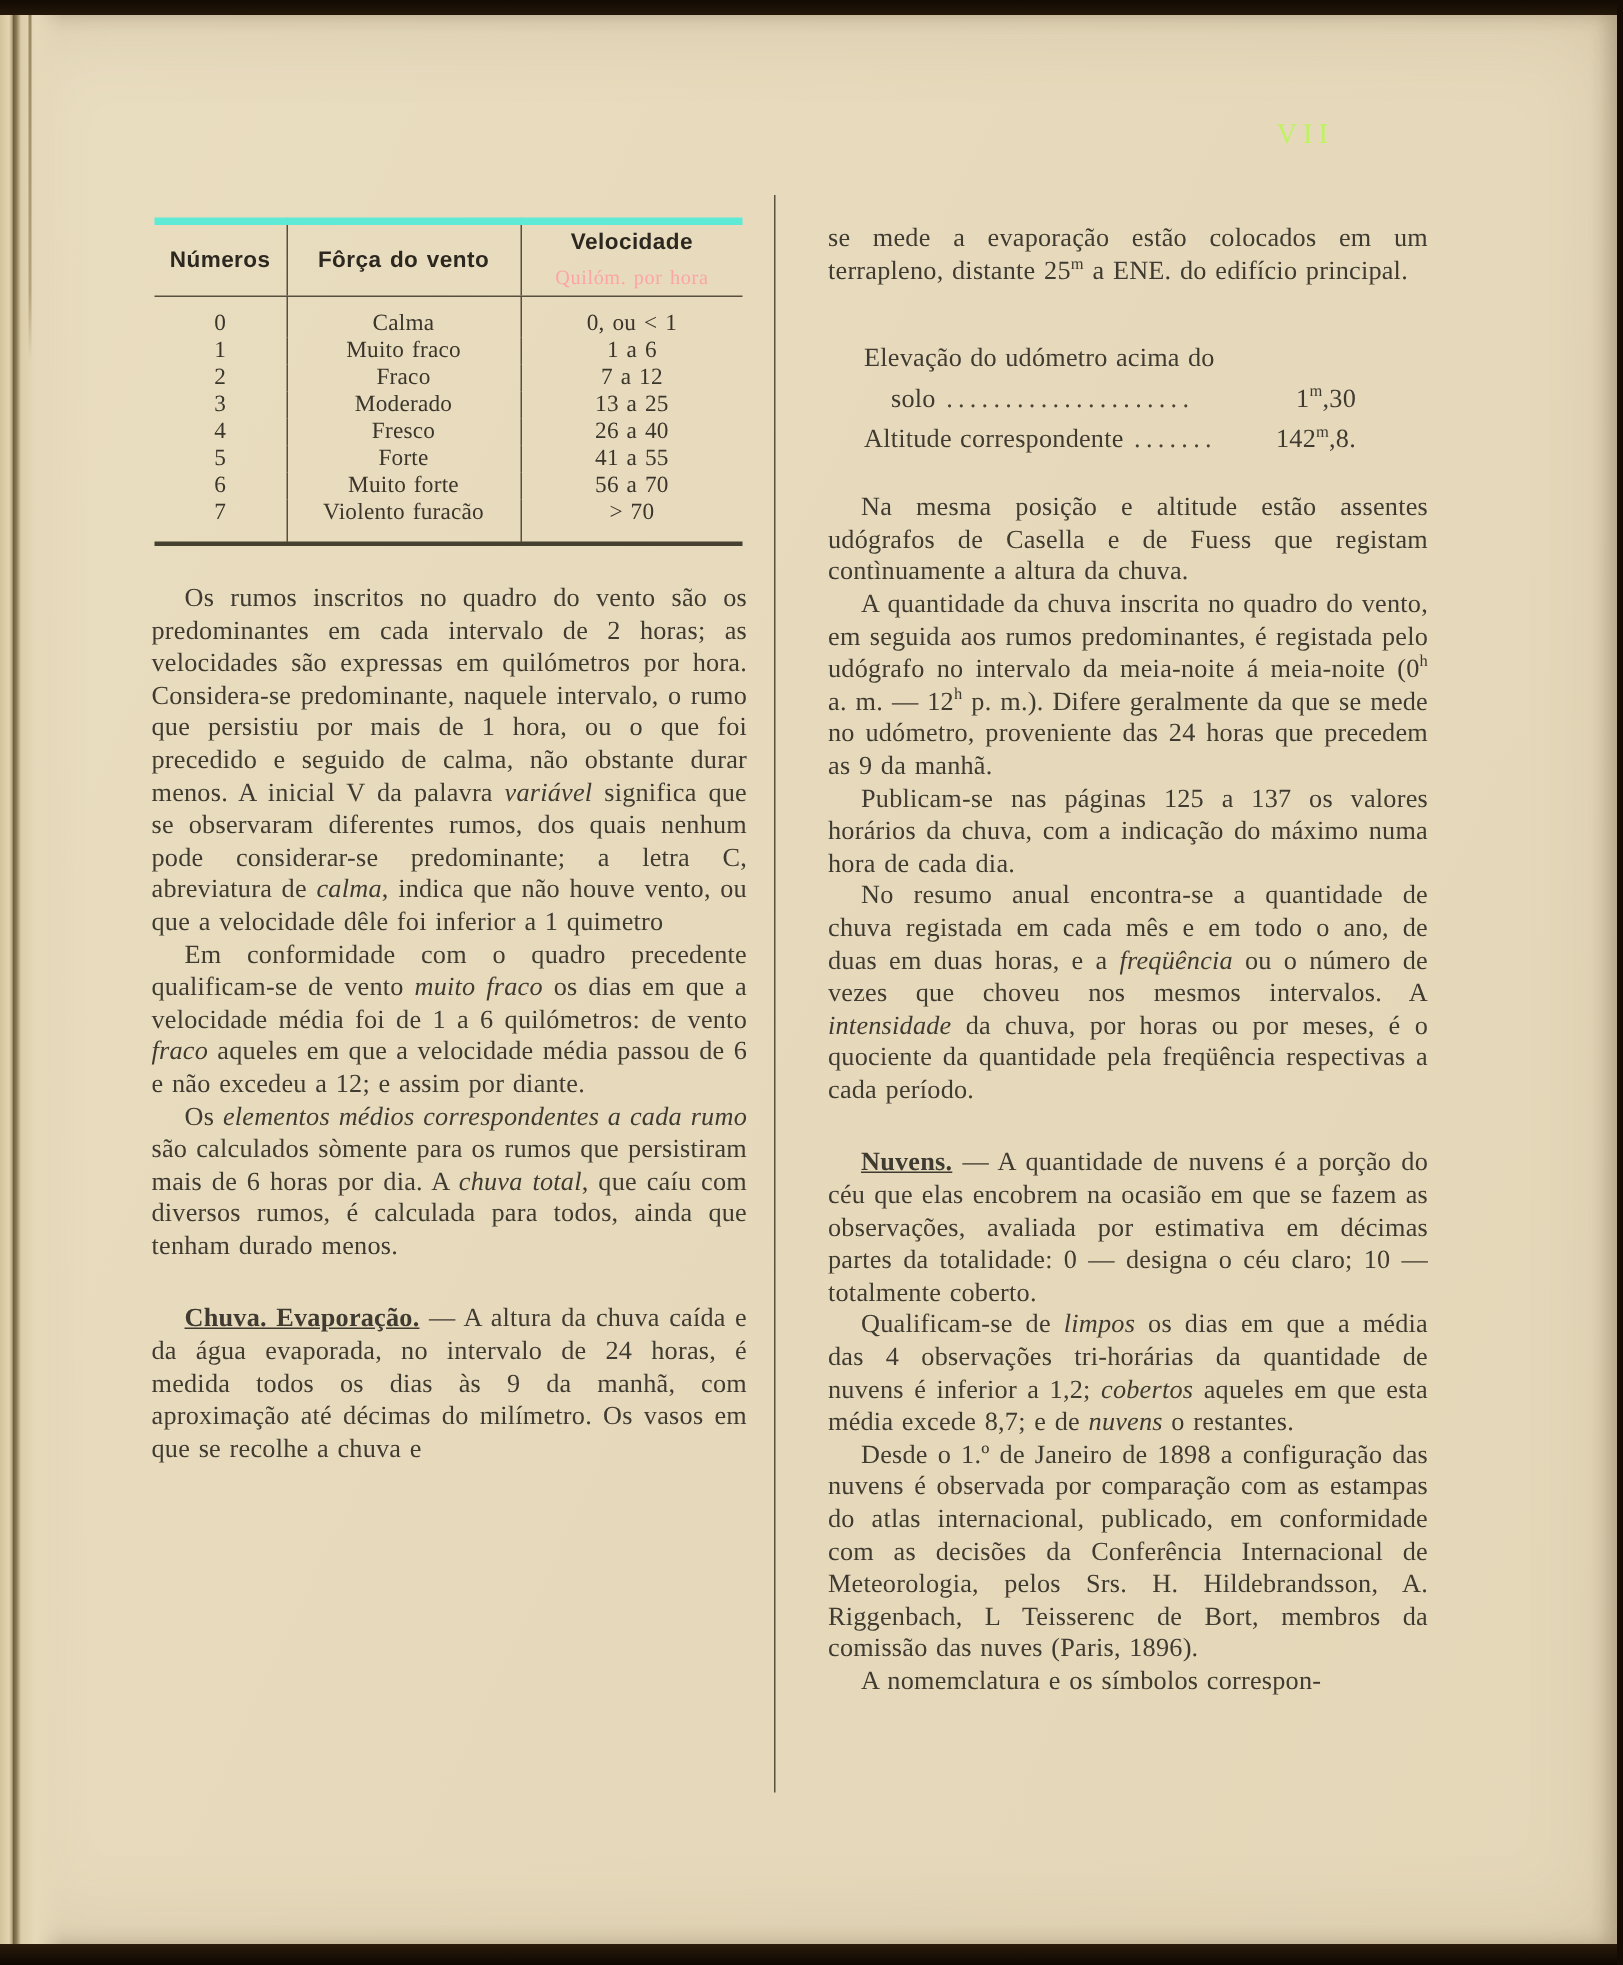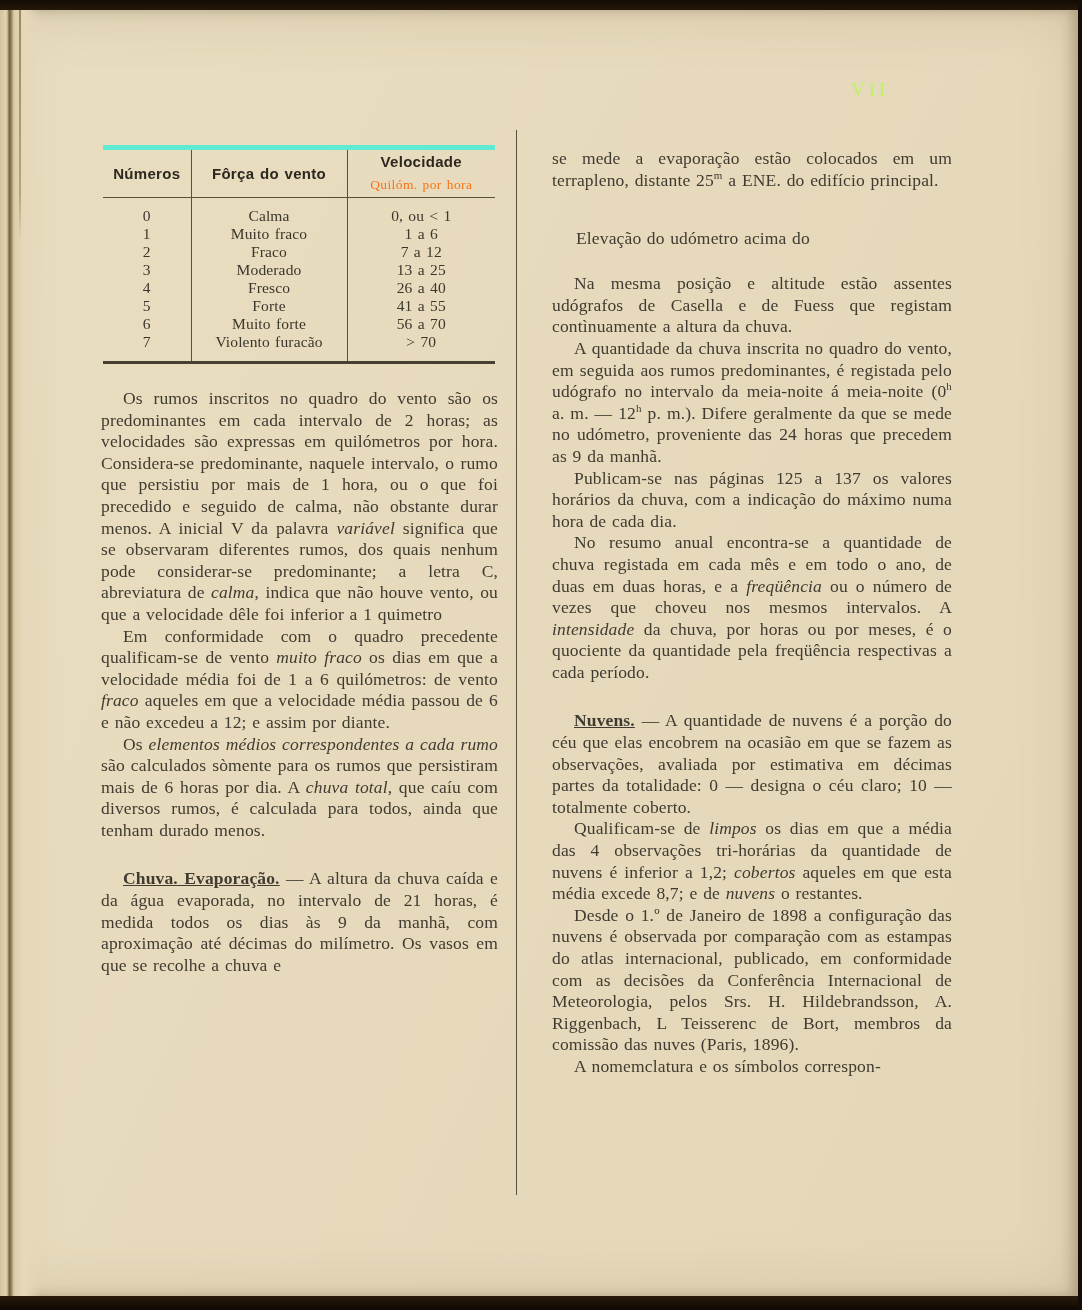--- a/index.html
+++ b/index.html
@@ -45,21 +45,21 @@
   
   .tblwrap{margin:33px 2px 24px 2px;}
   table{border-collapse:collapse;width:392px;color:#3b362c;
     border-top:5px solid #5eead4;border-bottom:3px solid #45402f;}
   th,td{border-left:1px solid #56503c;text-align:center;padding:0;}
   th:first-child,td:first-child{border-left:none;}
   thead th{border-bottom:1px solid #56503c;height:47px;vertical-align:middle;
     font-family:"Liberation Sans","DejaVu Sans",sans-serif;
     font-weight:bold;font-size:15px;letter-spacing:.3px;color:#2c2820;}
   .th-sub{font-family:"Liberation Serif","DejaVu Serif",serif;
-    font-weight:normal;font-size:13.5px;letter-spacing:.4px;color:#f97316;margin-top:1px;}
+    font-weight:normal;font-size:13.5px;letter-spacing:.4px;color:#fca5a5;margin-top:1px;}
   tbody td{font-size:15.5px;line-height:18px;}
   tbody tr:first-child td{padding-top:9px;}
   tbody tr:last-child td{padding-bottom:10px;}
   col.c1{width:88px;} col.c2{width:156px;} col.c3{width:148px;}
   
   .gap-heading{margin-top:27px;}
   
   .elev{margin:34px 0 21px 0;width:352px;line-height:27px;font-size:17.5px;
     text-align:left;word-spacing:1px;}
   .elev-row{display:flex;align-items:baseline;}
@@ -144,28 +144,38 @@
             <td>Violento furacão</td>
             <td>&gt; 70</td>
           </tr>
         </tbody>
     </table>
   </div>
 
   <p class="indent"><span>Os rumos inscritos no quadro do vento são os predominantes em cada intervalo de 2 horas; as velocidades são expressas em quilómetros por hora.  Considera-se predominante, naquele intervalo, o rumo que persistiu por mais de 1 hora, ou o que foi precedido e seguido de calma, não obstante durar menos.  A inicial V da palavra </span><span class="it">variável</span><span> significa que se observaram diferentes rumos, dos quais nenhum pode considerar-se predominante; a letra C, abreviatura de </span><span class="it">calma</span><span>, indica que não houve vento, ou que a velocidade dêle foi inferior a 1 quimetro</span></p>
   <p class="indent"><span>Em conformidade com o quadro precedente qualificam-se de vento </span><span class="it">muito fraco</span><span> os dias em que a velocidade média foi de 1 a 6 quilómetros: de vento </span><span class="it">fraco</span><span> aqueles em que a velocidade média passou de 6 e não excedeu a 12; e assim por diante.</span></p>
   <p class="indent"><span>Os </span><span class="it">elementos médios correspondentes a cada rumo</span><span> são calculados sòmente para os rumos que persistiram mais de 6 horas por dia.  A </span><span class="it">chuva total</span><span>, que caíu com diversos rumos, é calculada para todos, ainda que tenham durado menos.</span></p>
-  <p class="indent gap-heading"><span class="bd">Chuva.  Evaporação.</span><span> — A altura da chuva caída e da água evaporada, no intervalo de 21 horas, é medida todos os dias às 9 da manhã, com aproximação até décimas do milímetro.  Os vasos em que se recolhe a chuva e</span></p>
+  <p class="indent gap-heading"><span class="bd">Chuva.  Evaporação.</span><span> — A altura da chuva caída e da água evaporada, no intervalo de 24 horas, é medida todos os dias às 9 da manhã, com aproximação até décimas do milímetro.  Os vasos em que se recolhe a chuva e</span></p>
 </div>
 
 <div class="col col-right">
   <p><span>se mede a evaporação estão colocados em um terrapleno, distante 25</span><span class="sup">m</span><span> a ENE. do edifício principal.</span></p>
 
   <div class="elev">
     <div class="elev-row elev-ind1">Elevação do udómetro acima do</div>
+    <div class="elev-row elev-ind2">
+      <span>solo</span>
+      <span class="elev-dots">.....................</span>
+      <span class="elev-val"><span>1</span><span class="sup">m</span><span>,30</span></span>
+    </div>
+    <div class="elev-row elev-ind1">
+      <span>Altitude correspondente</span>
+      <span class="elev-dots">.......</span>
+      <span class="elev-val"><span>142</span><span class="sup">m</span><span>,8.</span></span>
+    </div>
   </div>
 
   <p class="indent"><span>Na mesma posição e altitude estão assentes udógrafos de Casella e de Fuess que registam contìnuamente a altura da chuva.</span></p>
   <p class="indent"><span>A quantidade da chuva inscrita no quadro do vento, em seguida aos rumos predominantes, é registada pelo udógrafo no intervalo da meia-noite á meia-noite (0</span><span class="sup">h</span><span> a. m. — 12</span><span class="sup">h</span><span> p. m.).  Difere geralmente da que se mede no udómetro, proveniente das 24 horas que precedem as 9 da manhã.</span></p>
   <p class="indent"><span>Publicam-se nas páginas 125 a 137 os valores horários da chuva, com a indicação do máximo numa hora de cada dia.</span></p>
   <p class="indent"><span>No resumo anual encontra-se a quantidade de chuva registada em cada mês e em todo o ano, de duas em duas horas, e a </span><span class="it">freqüência</span><span> ou o número de vezes que choveu nos mesmos intervalos.  A </span><span class="it">intensidade</span><span> da chuva, por horas ou por meses, é o quociente da quantidade pela freqüência respectivas a cada período.</span></p>
   <p class="indent gap-heading"><span class="bd">Nuvens.</span><span> — A quantidade de nuvens é a porção do céu que elas encobrem na ocasião em que se fazem as observações, avaliada por estimativa em décimas partes da totalidade: 0 — designa o céu claro; 10 — totalmente coberto.</span></p>
   <p class="indent"><span>Qualificam-se de </span><span class="it">limpos</span><span> os dias em que a média das 4 observações tri-horárias da quantidade de nuvens é inferior a 1,2; </span><span class="it">cobertos</span><span> aqueles em que esta média excede 8,7; e de </span><span class="it">nuvens</span><span> o restantes.</span></p>
   <p class="indent"><span>Desde o 1.º de Janeiro de 1898 a configuração das nuvens é observada por comparação com as estampas do atlas internacional, publicado, em conformidade com as decisões da Conferência Internacional de Meteorologia, pelos Srs. H. Hildebrandsson, A. Riggenbach, L Teisserenc de Bort, membros da comissão das nuves (Paris, 1896).</span></p>
   <p class="indent"><span>A nomemclatura e os símbolos correspon-</span></p>

